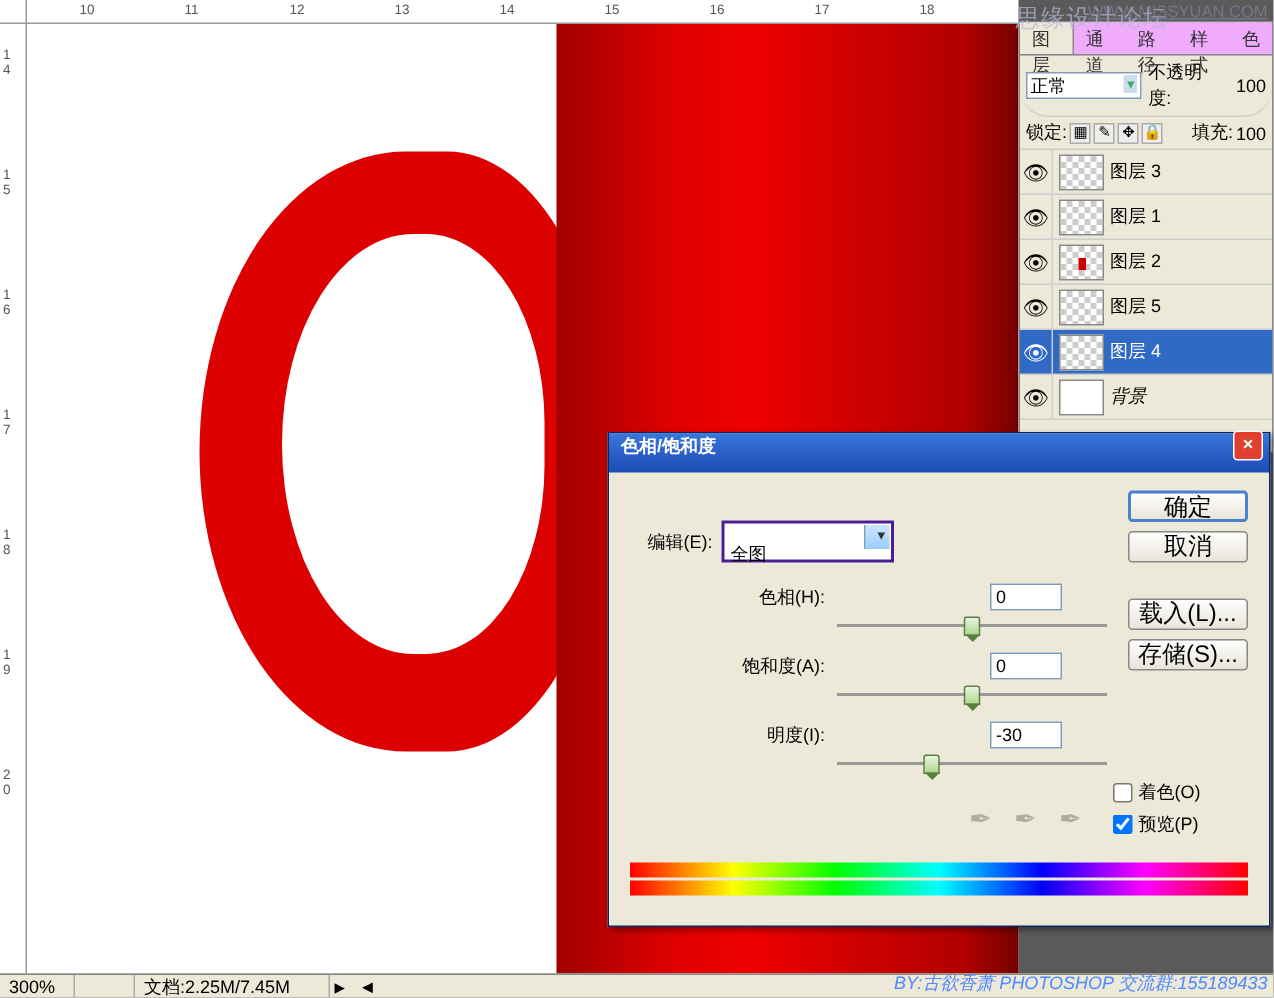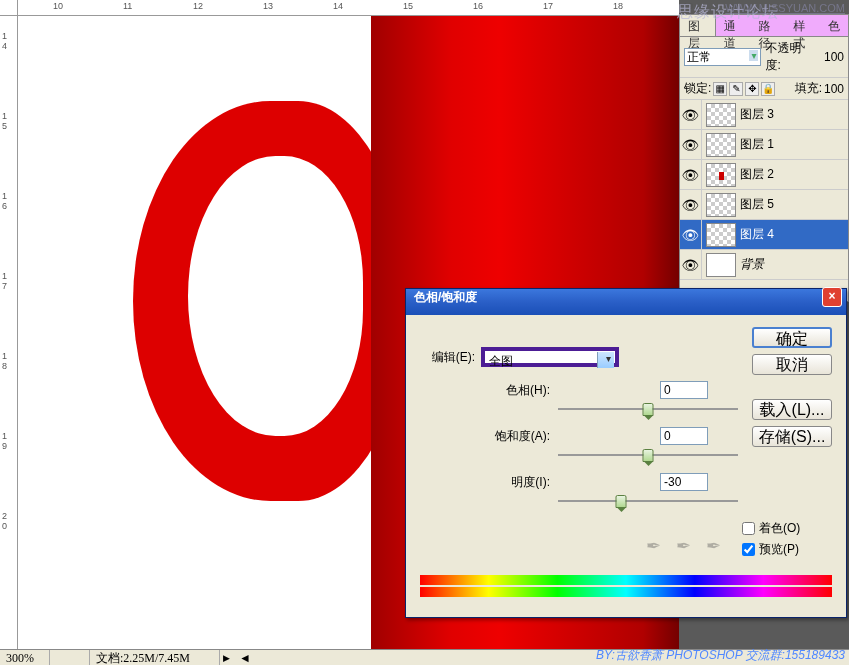--- a/index.html
+++ b/index.html
@@ -21,21 +21,21 @@
 .canvas { position: absolute; top: 16px; left: 18px; right: 170px; bottom: 16px; background: #fff; overflow: hidden; }
 .mug-body { position: absolute; top: -10px; left: 353px; width: 320px; height: 660px; background: linear-gradient(90deg, #a00000 0%, #e00000 25%, #ee0000 40%, #b00000 85%, #600000 100%); border-radius: 10px 10px 10px 10px; }
 .handle-outer { position: absolute; top: 85px; left: 115px; width: 275px; height: 400px; background: #d00; border-radius: 50% 40% 40% 50% / 50% 50% 50% 50%; }
 .handle-inner { position: absolute; top: 55px; left: 55px; width: 175px; height: 280px; background: #fff; border-radius: 50% 45% 45% 50%; }
 
 
 .layers-panel { position: absolute; top: 14px; right: 0; width: 170px; height: 288px; background: #ece9d8; border: 1px solid #888; z-index: 4; }
 .panel-tabs { display: flex; height: 22px; background: #f0abfc; border-bottom: 1px solid #888; }
 .panel-tab { padding: 3px 8px 0; font-size: 12px; color: #333; cursor: default; }
 .panel-tab.active { background: #ece9d8; border-right: 1px solid #888; }
-.blend-row { display: flex; align-items: center; padding: 3px 4px; border-bottom: 1px solid #ccc; }
+.blend-row { display: flex; align-items: center; padding: 3px 4px; border-bottom: 1px solid #ccc; border-radius: 19px; }
 .blend-select { width: 80px; height: 18px; border: 1px solid #7f9db9; background: #fff; font-size: 12px; padding: 0 2px; position: relative; }
 .blend-select::after { content: "▾"; position: absolute; right: 2px; top: 1px; color: #4a6; background: #cde; padding: 0 2px; font-size: 10px; }
 .opacity-lbl { margin-left: 4px; font-size: 12px; }
 .opacity-val { margin-left: 2px; width: 28px; text-align: right; }
 .lock-row { display: flex; align-items: center; padding: 2px 4px; border-bottom: 1px solid #ccc; font-size: 12px; gap: 2px; }
 .lock-icon { width: 14px; height: 14px; display: inline-block; background: #eee; border: 1px solid #aaa; font-size: 10px; text-align: center; line-height: 12px; }
 .fill-lbl { margin-left: auto; }
 .layer-list { height: 195px; overflow: hidden; }
 .layer-row { display: flex; align-items: center; height: 30px; border-bottom: 1px solid #ccc; }
 .layer-row.selected { background: #316ac5; color: #fff; }
@@ -47,21 +47,21 @@
 .layer-name.italic { font-style: italic; }
 
 
 .dialog { position: absolute; top: 288px; left: 405px; width: 442px; height: 330px; background: #ece9d8; border: 1px solid #0a246a; box-shadow: 2px 2px 4px rgba(0,0,0,.4); z-index: 10; }
 .titlebar { height: 26px; background: linear-gradient(#3b77dd, #2a5fc7 50%, #1a4fb7); color: #fff; display: flex; align-items: center; padding: 0 4px 10px 8px; font-weight: bold; font-size: 13px; }
 .titlebar .spacer { flex: 1; }
 .close-btn { width: 20px; height: 20px; background: #e04030; border: 1px solid #fff; border-radius: 3px; color: #fff; text-align: center; line-height: 16px; font-weight: bold; font-family: Arial; }
 .dlg-body { padding: 12px 14px; position: relative; height: calc(100% - 26px); }
 .edit-row { display: flex; align-items: center; margin-bottom: 14px; margin-top: 20px; }
 .edit-row label { width: 55px; text-align: right; margin-right: 6px; }
-.combo { width: 138px; height: 20px; border: 4px solid #4c1d95; background: #fff; position: relative; padding: 2px 4px; }
+.combo { width: 115px; height: 20px; border: 2px solid #4c1d95; background: #fff; position: relative; padding: 12px 4px; }
 .combo::after { content: ""; position: absolute; right: 1px; top: 1px; width: 16px; height: 16px; background: linear-gradient(#cde6ff,#9cf); border-left: 1px solid #7f9db9; }
 .combo::before { content: "▾"; position: absolute; right: 4px; top: 2px; z-index: 1; font-size: 10px; color: #333; }
 .slider-group { margin-left: 50px; margin-bottom: 8px; }
 .slider-row { display: flex; align-items: center; margin-bottom: 2px; }
 .slider-row label { width: 80px; text-align: right; margin-right: 8px; }
 .slider-track { width: 180px; height: 16px; position: relative; margin-left: 88px; margin-bottom: 10px; }
 .slider-track::before { content: ""; position: absolute; top: 7px; left: 0; right: 0; height: 2px; background: #999; }
 .slider-thumb { position: absolute; top: 2px; width: 11px; height: 13px; background: linear-gradient(#e8f4e0,#b0d890); border: 1px solid #5a8040; border-radius: 2px 2px 0 0; transform: translateX(-50%); }
 .slider-thumb::after { content: ""; position: absolute; bottom: -5px; left: 0; border-left: 5px solid transparent; border-right: 5px solid transparent; border-top: 5px solid #5a8040; }
 .num-input { width: 48px; height: 18px; border: 1px solid #7f9db9; background: #fff; padding: 1px 3px; text-align: left; }
@@ -72,21 +72,21 @@
 .check-row { display: flex; align-items: center; margin-bottom: 4px; font-size: 12px; }
 .check-row input { margin-right: 4px; }
 .eyedroppers { position: absolute; bottom: 62px; left: 240px; display: flex; gap: 10px; }
 .eyedropper { width: 20px; height: 20px; font-size: 18px; color: #555; }
 .eyedropper.dim { opacity: 0.4; }
 .hue-bar { position: absolute; bottom: 18px; left: 14px; right: 14px; height: 24px; }
 .hue-strip { height: 10px; background: linear-gradient(90deg, #f00, #ff0, #0f0, #0ff, #00f, #f0f, #f00); margin-bottom: 2px; }
 
 
 .status { position: absolute; bottom: 0; left: 0; right: 0; height: 16px; background: #ece9d8; border-top: 1px solid #888; display: flex; align-items: center; font-size: 11px; z-index: 3; }
-.status-cell { border-right: 1px solid #aaa; padding: 0 6px; height: 100%; line-height: 16px; font-family: Liberation Serif, serif; }
+.status-cell { border-right: 1px solid #aaa; padding: 0 6px; height: 100%; line-height: 16px; }
 .status-arrow { padding: 0 3px; font-size: 9px; }
 
 
 .credit { position: absolute; bottom: 1px; right: 4px; color: #5088ff; font-size: 12px; z-index: 6; font-style: italic; }
 </style>
 </head>
 <body>
 
 <div class="watermark">思缘设计论坛</div>
 <div class="watermark-url">WWW.MISSYUAN.COM</div>

